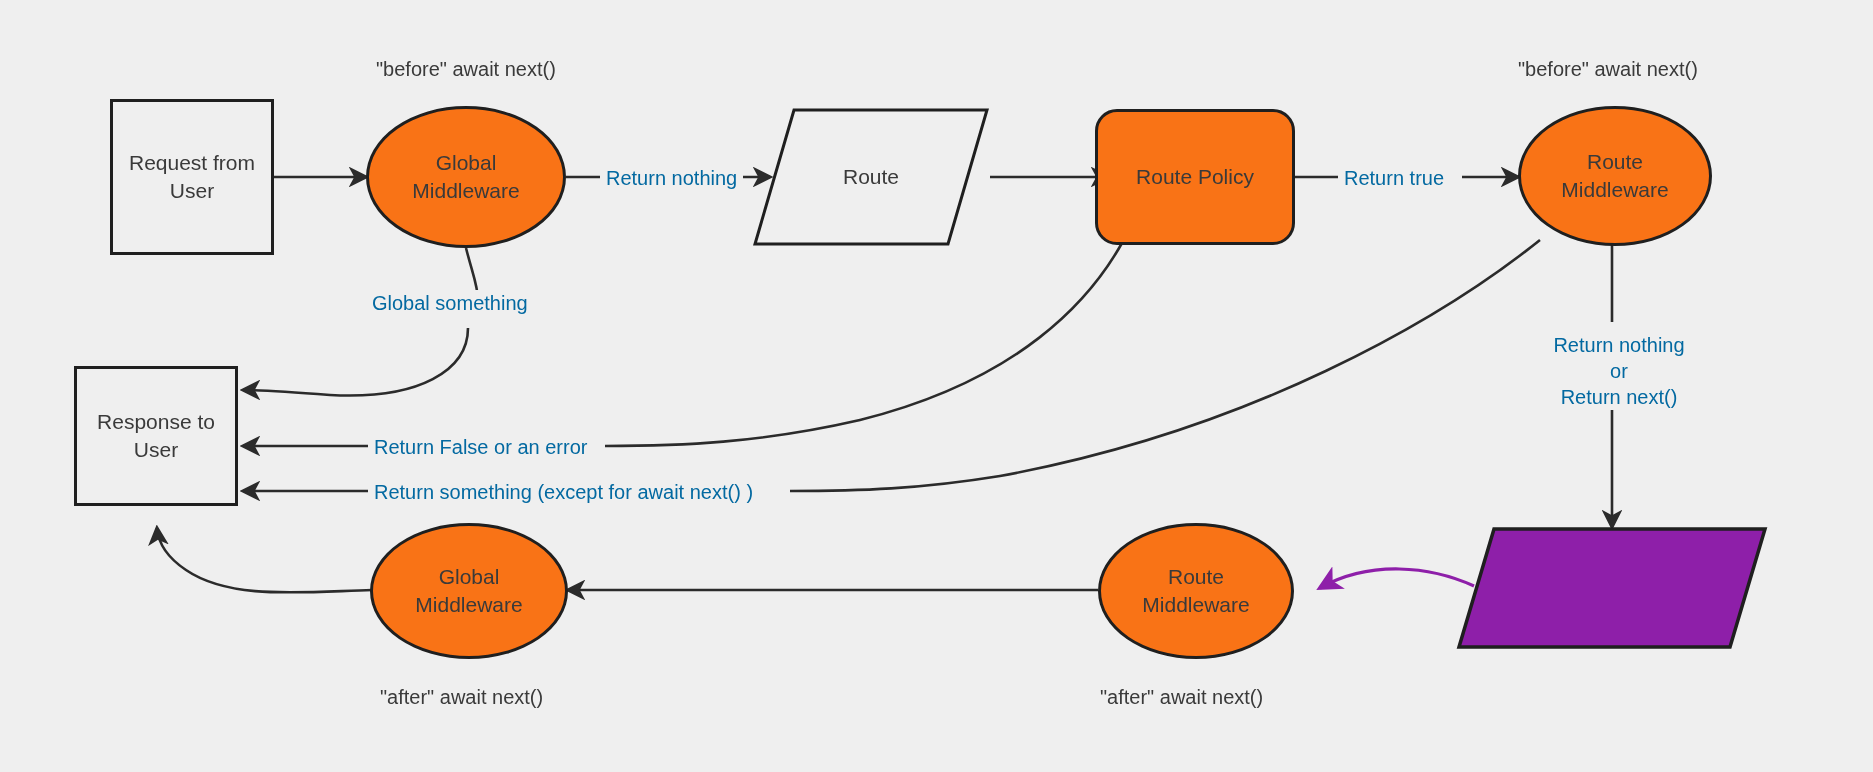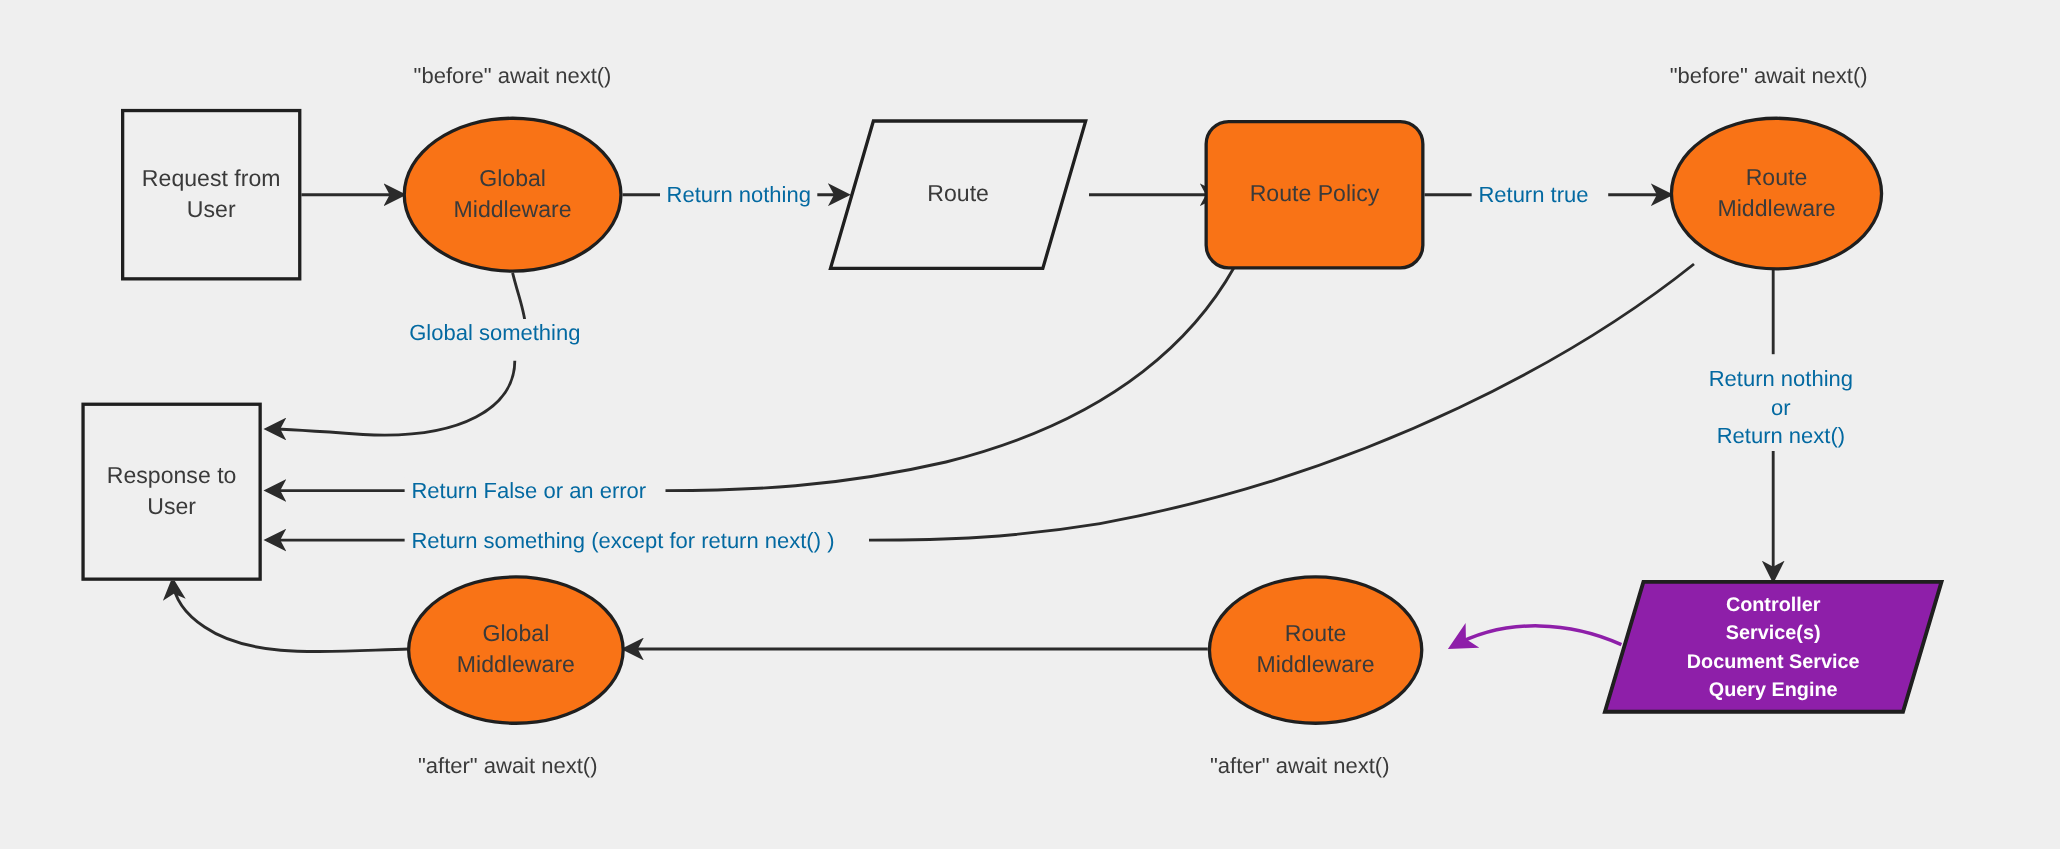--- a/index.html
+++ b/index.html
@@ -167,52 +167,48 @@
 
   <div class="node roundrect" style="left:1095px; top:109px; width:200px; height:136px;">
     <span class="lbl">Route Policy</span>
   </div>
 
   <div class="node ellipse" style="left:1518px; top:106px; width:194px; height:140px;">
     <span class="lbl">Route
 Middleware</span>
   </div>
 
-  <div class="node rect" style="left:74px; top:366px; width:164px; height:162px;">
+  <div class="node rect" style="left:74px; top:366px; width:164px; height:140px;">
     <span class="lbl">Response to
 User</span>
   </div>
 
   <div class="node ellipse" style="left:370px; top:523px; width:198px; height:136px;">
     <span class="lbl">Global
 Middleware</span>
   </div>
 
   <div class="node ellipse" style="left:1098px; top:523px; width:196px; height:136px;">
     <span class="lbl">Route
 Middleware</span>
   </div>
 
   <div class="para-wrap para-purple" style="left:1456px; top:526px; width:312px; height:124px;">
     <svg width="312" height="124" viewBox="0 0 312 124">
       <polygon points="38,3 309,3 274,121 3,121" fill="#8e1fa9" stroke="#1f1f1f" stroke-width="3.5"></polygon>
     </svg>
-    <span class="lbl">Controller
-Service(s)
-Document Service
-Query Engine</span>
   </div>
 
   <div class="edge-label" style="left:600px; top:165px;">Return nothing</div>
 
   <div class="edge-label" style="left:1338px; top:165px;text-align:right;">Return true</div>
 
   <div class="edge-label" style="left:366px; top:290px;">Global something</div>
 
   <div class="edge-label" style="left:368px; top:434px;">Return False or an error</div>
 
-  <div class="edge-label" style="left:368px; top:479px;">Return something (except for return next() )</div>
+  <div class="edge-label" style="left:368px; top:479px;">Return something (except for await next() )</div>
 
   <div class="edge-label" style="left:1533px; top:332px; width:160px;">Return nothing
 or
 Return next()</div>
 
 </div>
 
 </body></html>

